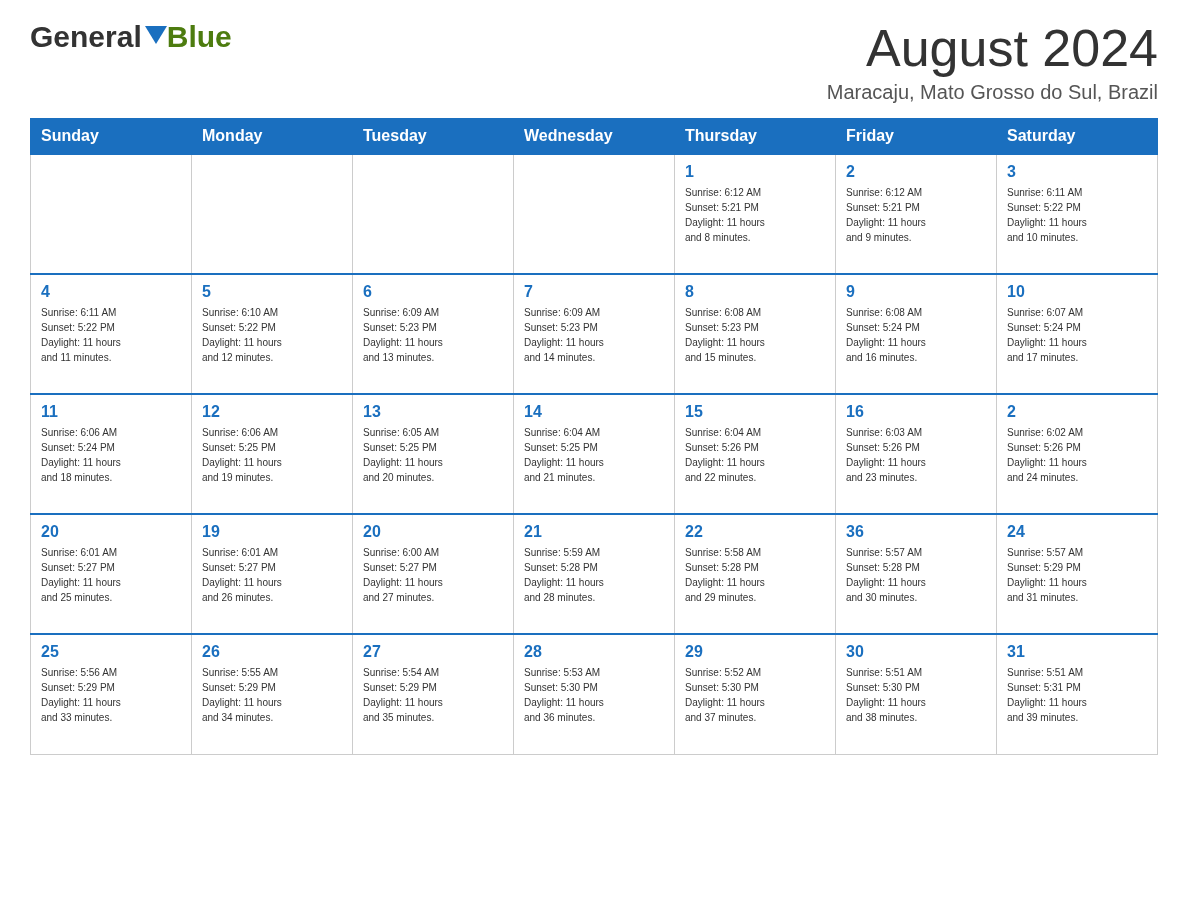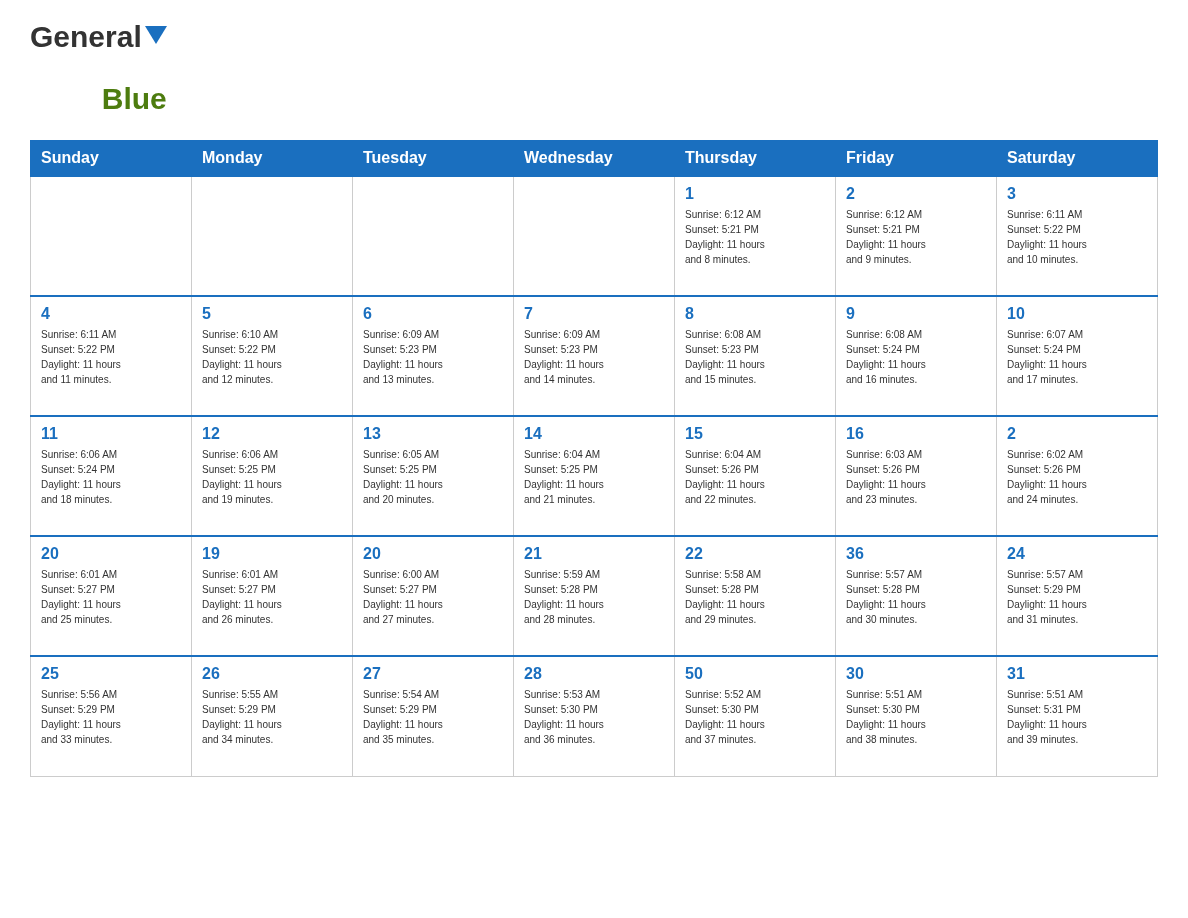--- a/index.html
+++ b/index.html
@@ -11,23 +11,22 @@
       padding: 20px 30px;
     }
     .header {
       display: flex;
       justify-content: space-between;
       align-items: flex-start;
       margin-bottom: 10px;
     }
     .logo {
       display: flex;
-      flex-direction: column;
+      flex-direction: row;
       align-items: flex-end;
-      gap: 28px;
     }
     .logo-line {
       display: flex;
       align-items: center;
     }
     .title-area {
       text-align: right;
     }
     .month-title {
       font-size: 52px;
@@ -36,21 +35,21 @@
       line-height: 1.1;
     }
     .location {
       font-size: 20px;
       color: #555;
       margin-top: 4px;
     }
     .calendar {
       width: 100%;
       border-collapse: collapse;
-      margin-top: 24px;
+      margin-top: 14px;
     }
     .calendar th {
       background-color: #1a6fbf;
       color: #fff;
       font-size: 16px;
       font-weight: bold;
       padding: 8px 10px;
       text-align: left;
       border: 1px solid #1a6fbf;
     }
@@ -99,20 +98,24 @@
       <span style="display:inline-block;margin-left:3px;vertical-align:middle;">
         <svg width="22" height="18" viewBox="0 0 22 18">
           <polygon points="0,0 22,0 11,18" fill="#1a6fbf"></polygon>
         </svg>
       </span>
     </div>
     <div>
       <span style="font-size:30px;font-weight:bold;color:#4d7c0f;">Blue</span>
     </div>
   </div>
+  <div class="title-area">
+    <div class="month-title">August 2024</div>
+    <div class="location">Maracaju, Mato Grosso do Sul, Brazil</div>
+  </div>
 </div>
 
 <table class="calendar">
   <thead>
     <tr id="header-row">
     <th>Sunday</th>
         <th>Monday</th>
         <th>Tuesday</th>
         <th>Wednesday</th>
         <th>Thursday</th>
@@ -240,21 +243,21 @@
         </td>
         <td>
           <span class="day-number">27</span>
           <div class="day-info">Sunrise: 5:54 AM<br>Sunset: 5:29 PM<br>Daylight: 11 hours<br>and 35 minutes.</div>
         </td>
         <td>
           <span class="day-number">28</span>
           <div class="day-info">Sunrise: 5:53 AM<br>Sunset: 5:30 PM<br>Daylight: 11 hours<br>and 36 minutes.</div>
         </td>
         <td>
-          <span class="day-number">50</span>
+          <span class="day-number">29</span>
           <div class="day-info">Sunrise: 5:52 AM<br>Sunset: 5:30 PM<br>Daylight: 11 hours<br>and 37 minutes.</div>
         </td>
         <td>
           <span class="day-number">30</span>
           <div class="day-info">Sunrise: 5:51 AM<br>Sunset: 5:30 PM<br>Daylight: 11 hours<br>and 38 minutes.</div>
         </td>
         <td>
           <span class="day-number">31</span>
           <div class="day-info">Sunrise: 5:51 AM<br>Sunset: 5:31 PM<br>Daylight: 11 hours<br>and 39 minutes.</div>
         </td>

